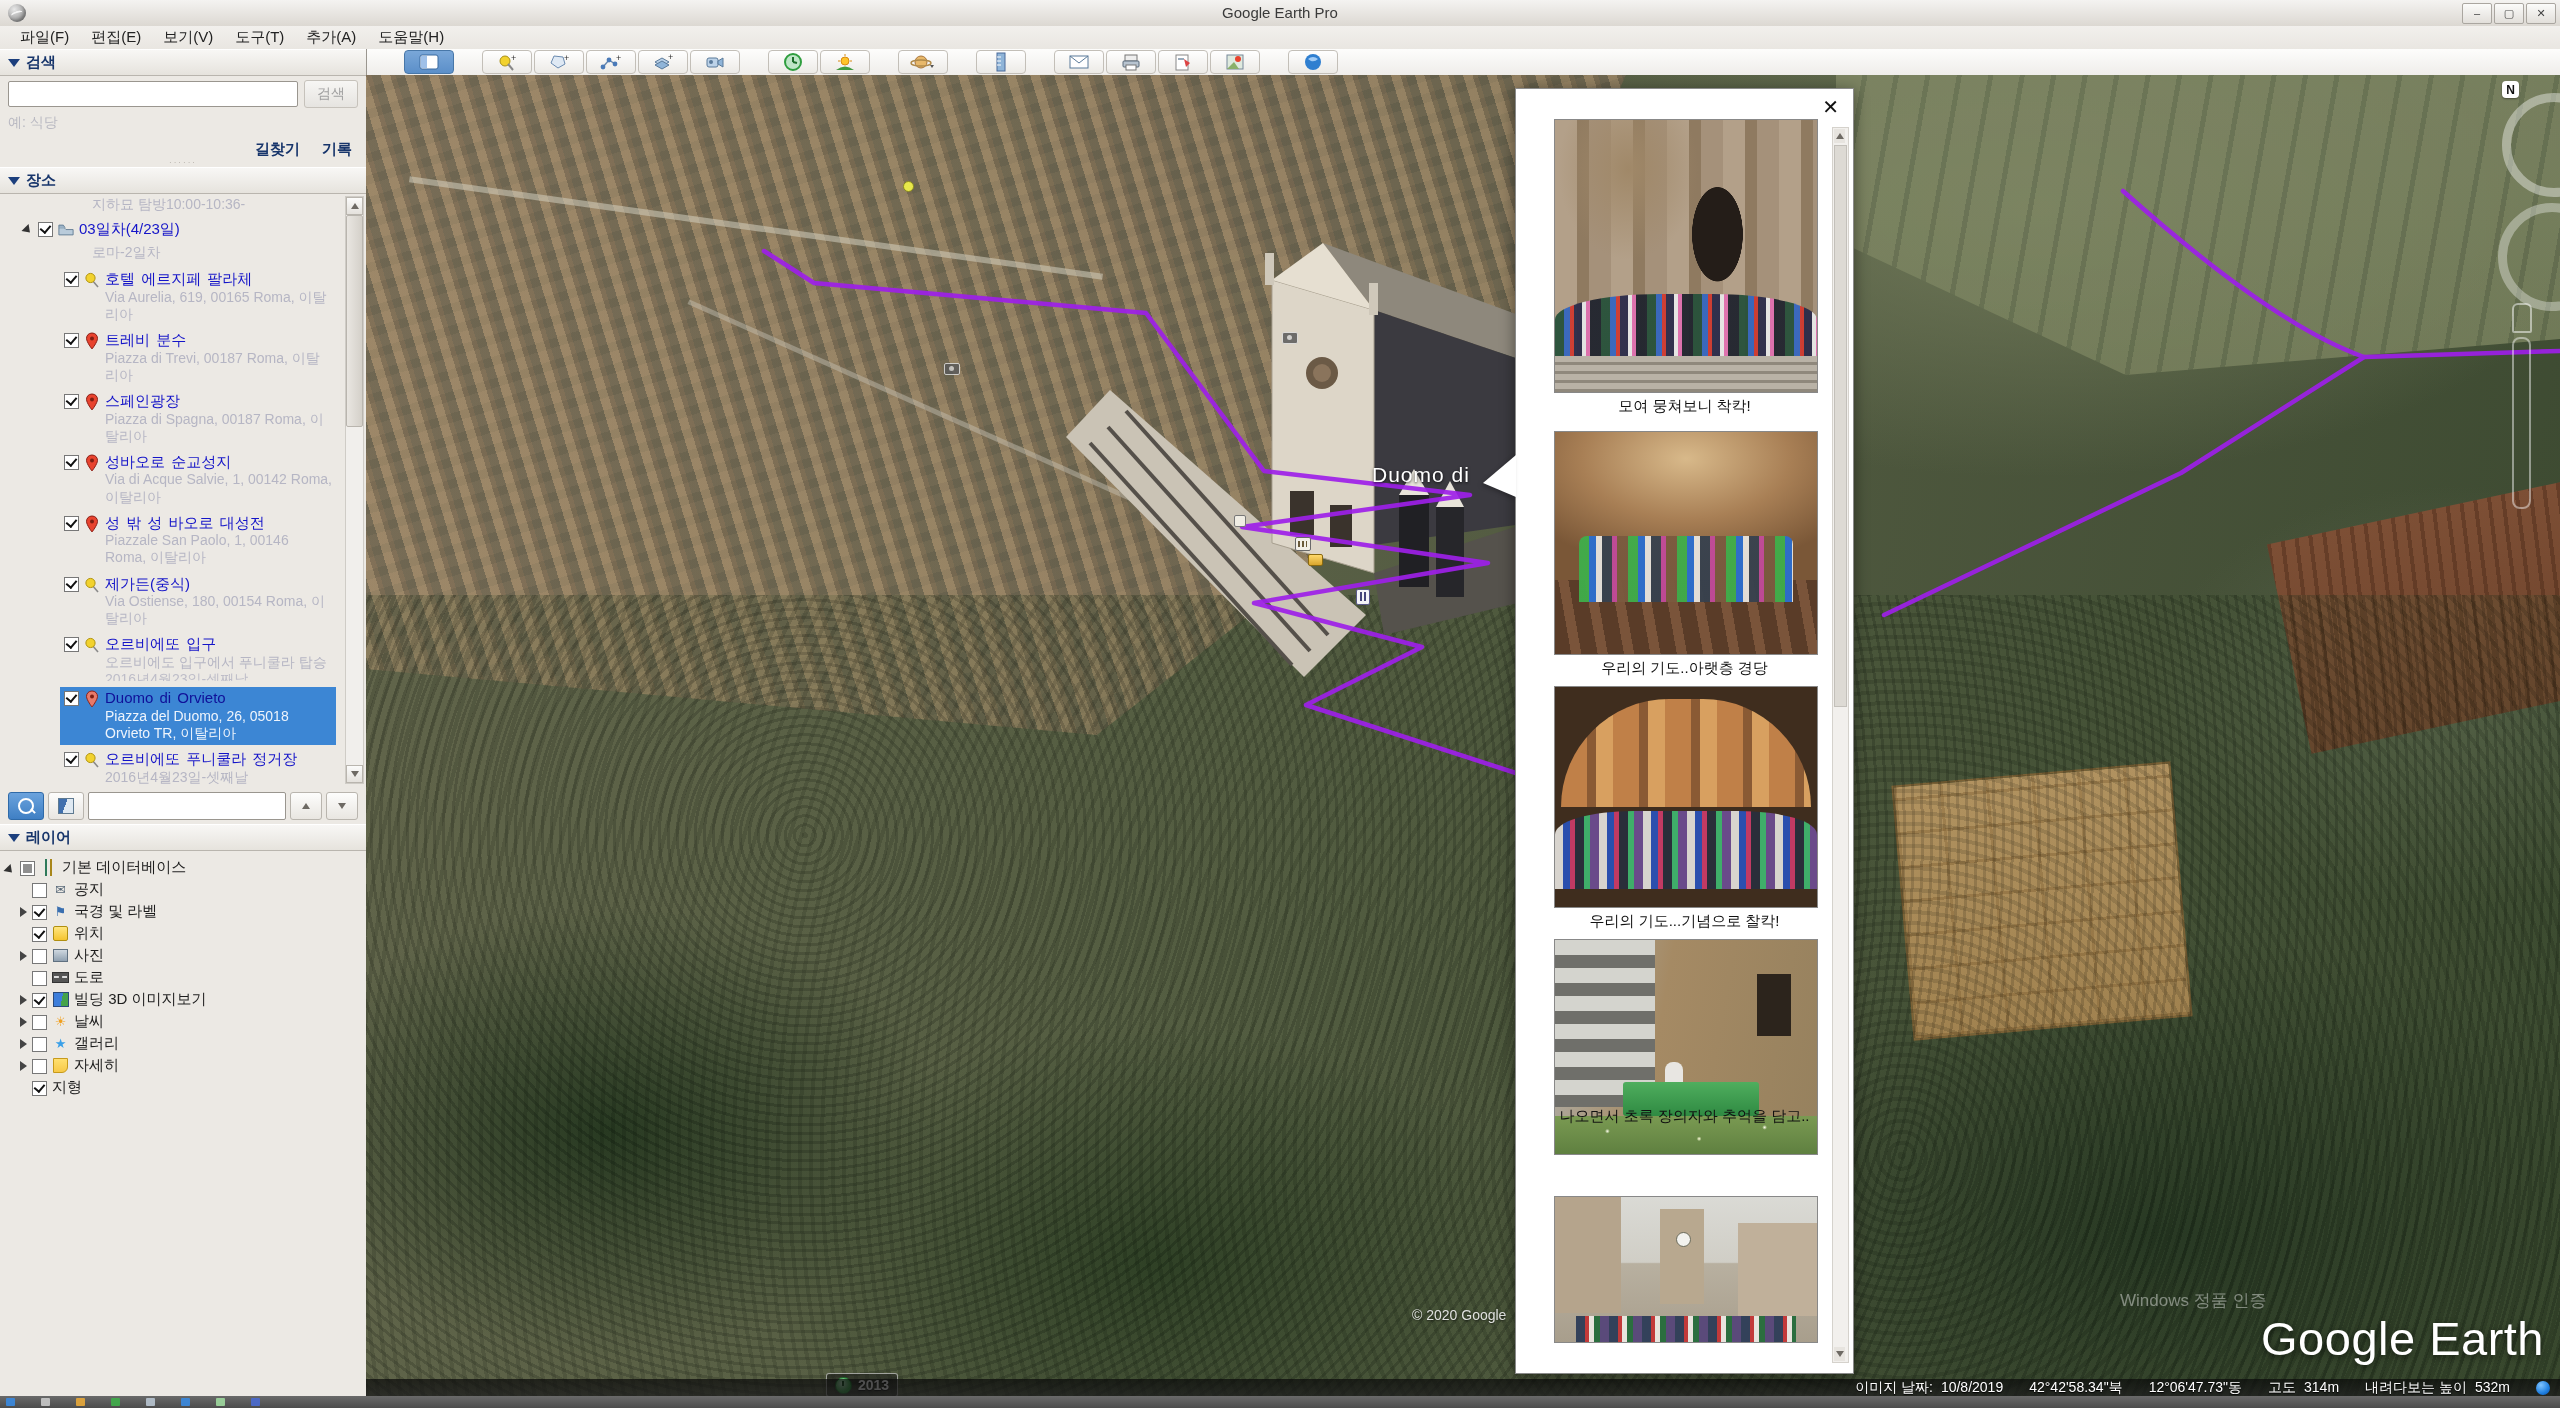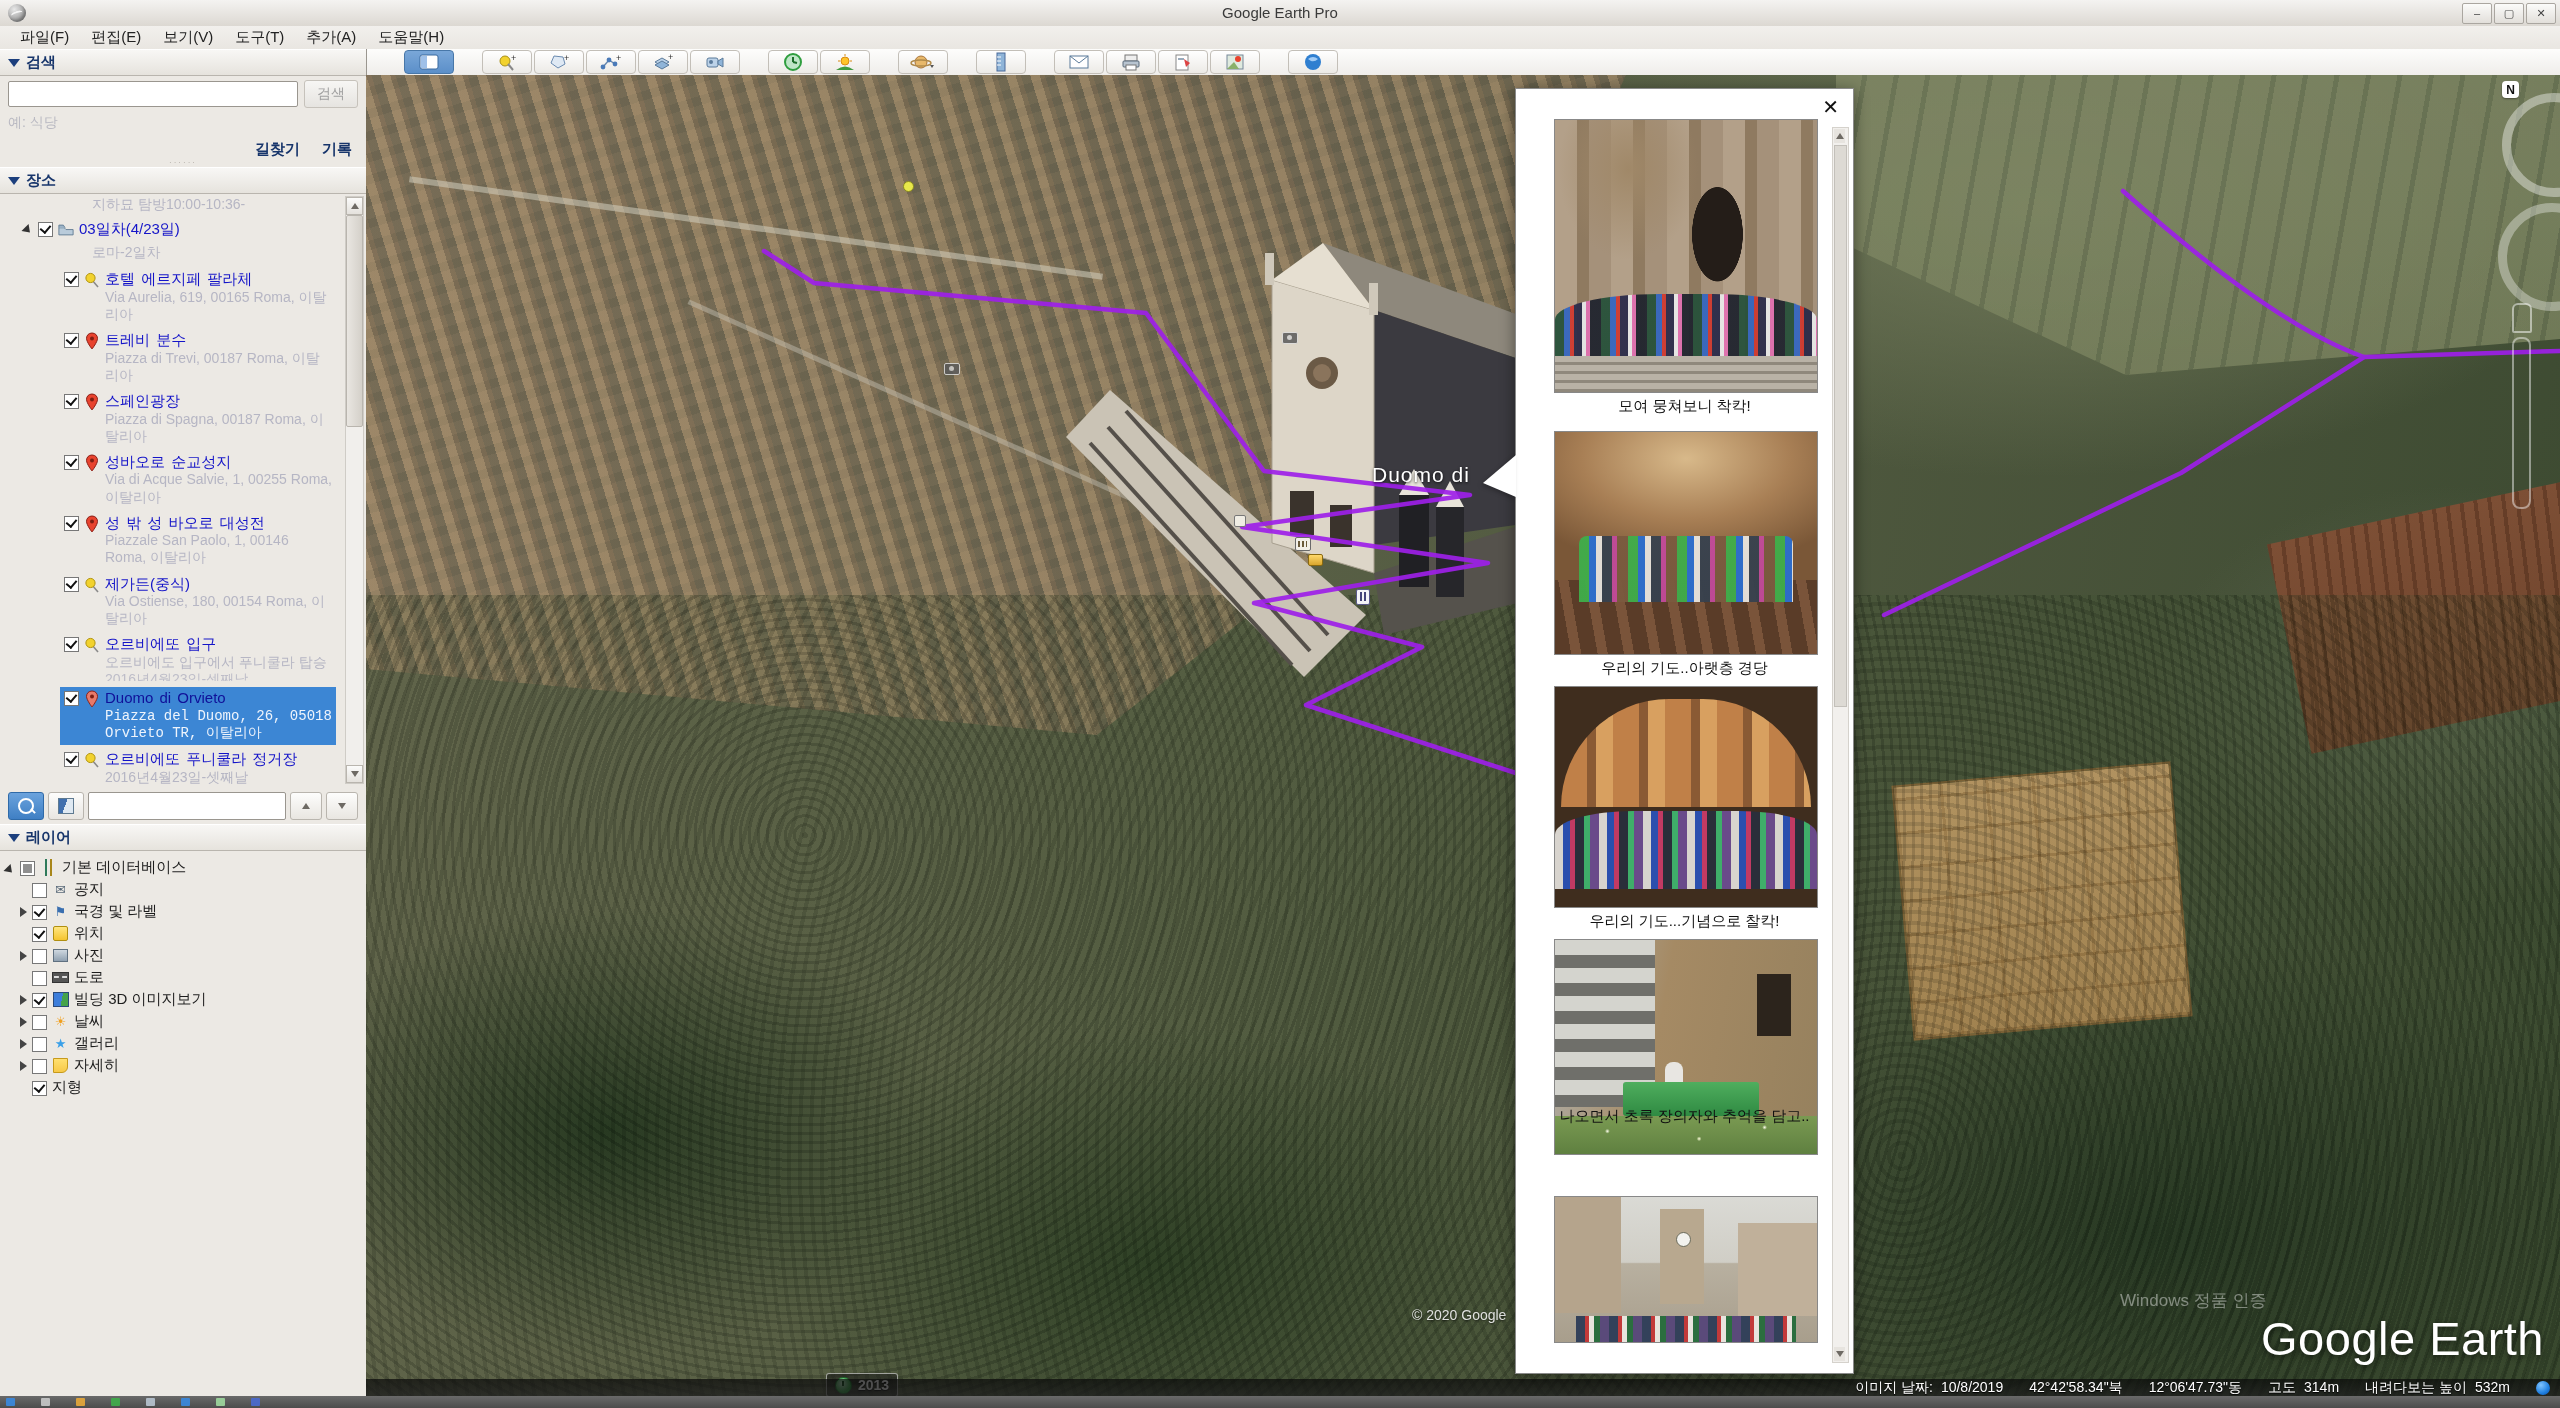--- a/index.html
+++ b/index.html
@@ -44,21 +44,21 @@
   .places-list{position:relative;height:592px;overflow:hidden;padding:2px 0 0 14px;}
   .partial-top{font-size:14px;color:#b6b6c4;margin:0 11px 4px 78px;white-space:nowrap;overflow:hidden;}
   .prow{display:flex;align-items:flex-start;gap:5px;margin:3px 0 0 46px;padding:2px 4px 3px 4px;width:268px;}
   .prow.folder{margin-left:6px;}
   .prow .texts{flex:1;min-width:0;}
   .ptitle{font-size:15px;color:#1414c8;line-height:1.25;word-spacing:2px;}
   .pdesc{font-size:14px;color:#b6b6c4;line-height:1.22;}
   .pdesc.clip{height:10px;overflow:hidden;opacity:.85;}
   .prow.selected{background:#3c86d4;}
   .prow.selected .ptitle{color:#101099;}
-  .prow.selected .pdesc{color:#eef4fc;font-family:Liberation Mono, monospace;}
+  .prow.selected .pdesc{color:#eef4fc;}
   .psub{font-size:14px;color:#b6b6c4;margin:2px 0 6px 78px;}
   .cb{width:13px;height:13px;background:#fff;border:1px solid #777;position:relative;flex:none;margin-top:2px;}
   .cb.on::after{content:"";position:absolute;left:3px;top:0px;width:5px;height:8px;border:solid #111;border-width:0 2px 2px 0;transform:rotate(40deg);}
   .cb.part::after{content:"";position:absolute;inset:2px;background:#8f8f8f;}
   .pinicon{width:16px;height:18px;flex:none;margin-top:1px;}
   .tree-arrow{width:0;height:0;border-top:5px solid transparent;border-bottom:5px solid transparent;border-left:7px solid #333;margin:5px 2px 0 0;flex:none;}
   .tree-arrow.open{transform:rotate(45deg);}
 
   
   .pscrollbar{position:absolute;right:2px;top:2px;width:17px;bottom:4px;background:#f1efec;border:1px solid #cfccc6;}
@@ -438,21 +438,21 @@
       </div>
 
       <div class="prow">
         <span class="cb on"></span>
         <svg class="pinicon" viewBox="0 0 14 18">
             <path d="M7 1C3.7 1 1.5 3.4 1.5 6.4 1.5 10 7 17 7 17s5.5-7 5.5-10.6C12.5 3.4 10.3 1 7 1z" fill="#e8432e" stroke="#8a2018"></path>
             <circle cx="7" cy="6.5" r="2" fill="#7e1d12"></circle>
           </svg>
         <div class="texts">
             <div class="ptitle">성바오로 순교성지</div>
-            <div class="pdesc">Via di Acque Salvie, 1, 00255 Roma, 이탈리아</div>
+            <div class="pdesc">Via di Acque Salvie, 1, 00142 Roma, 이탈리아</div>
           </div>
       </div>
 
       <div class="prow">
         <span class="cb on"></span>
         <svg class="pinicon" viewBox="0 0 14 18">
             <path d="M7 1C3.7 1 1.5 3.4 1.5 6.4 1.5 10 7 17 7 17s5.5-7 5.5-10.6C12.5 3.4 10.3 1 7 1z" fill="#e8432e" stroke="#8a2018"></path>
             <circle cx="7" cy="6.5" r="2" fill="#7e1d12"></circle>
           </svg>
         <div class="texts">

